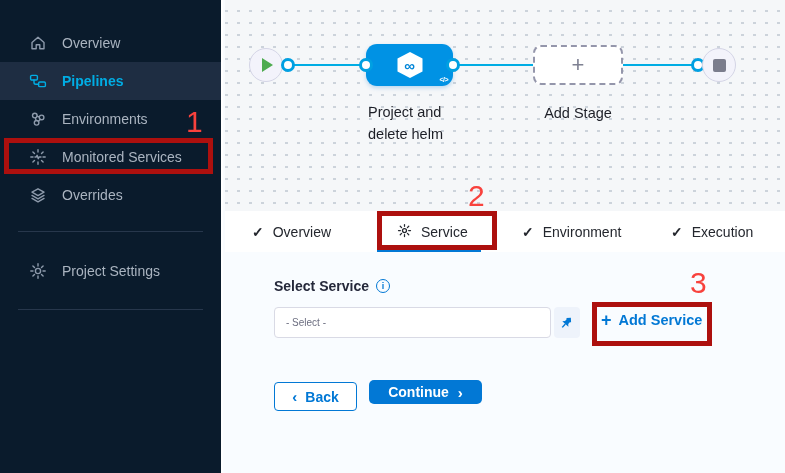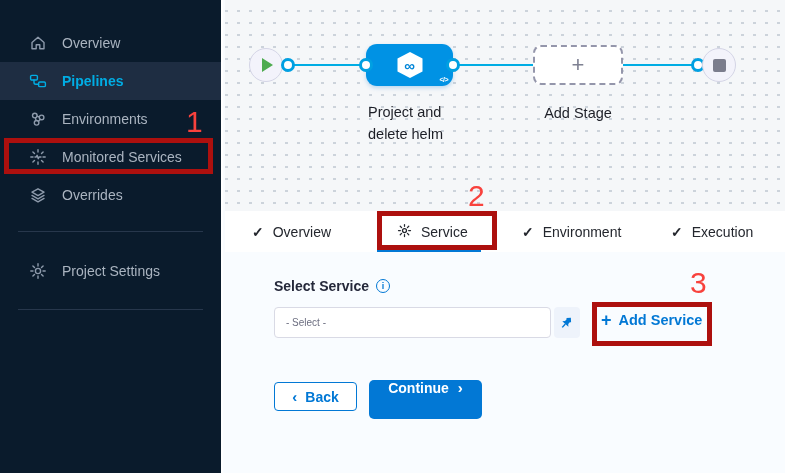--- a/index.html
+++ b/index.html
@@ -92,23 +92,23 @@
              background:#eef3fb; border-radius:4px; display:flex; align-items:center;
              justify-content:center; cursor:pointer; }
   .add-service { position:absolute; left:376px; top:59px; display:flex;
                  align-items:center; gap:7px; color:#0278d5; font-size:14.5px;
                  font-weight:700; cursor:pointer; }
   .add-service .plus { font-size:18px; font-weight:700; line-height:1; }
   .btn-back { position:absolute; left:49px; top:130px; width:83px; height:29px;
               background:#ffffff; border:1.5px solid #0278d5; border-radius:4px;
               color:#0278d5; font-size:14px; font-weight:700; display:flex;
               align-items:center; justify-content:center; gap:8px; cursor:pointer; }
-  .btn-continue { position:absolute; left:144px; top:128px; width:113px; height:39px;
+  .btn-continue { position:absolute; left:144px; top:128px; width:113px; height:24px;
                   background:#0278d5; border:none; border-radius:5px; color:#ffffff;
-                  font-size:14px; font-weight:700; display:flex; 
+                  font-size:14px; font-weight:700; display:flex; align-items:center;
                   justify-content:center; gap:9px; cursor:pointer; }
   .chev { font-size:15px; font-weight:700; line-height:1; }
 
   
   .annos { position:absolute; inset:0; pointer-events:none; }
   .anno-box { position:absolute; border:5px solid #ad100e; }
   .anno-box-1 { left:4px;   top:138px; width:209px; height:36px; }
   .anno-box-2 { left:377px; top:211px; width:120px; height:39px; }
   .anno-box-3 { left:592px; top:302px; width:120px; height:44px; }
   .anno-num { position:absolute; color:#f8423d; font-size:30px; font-weight:500;

